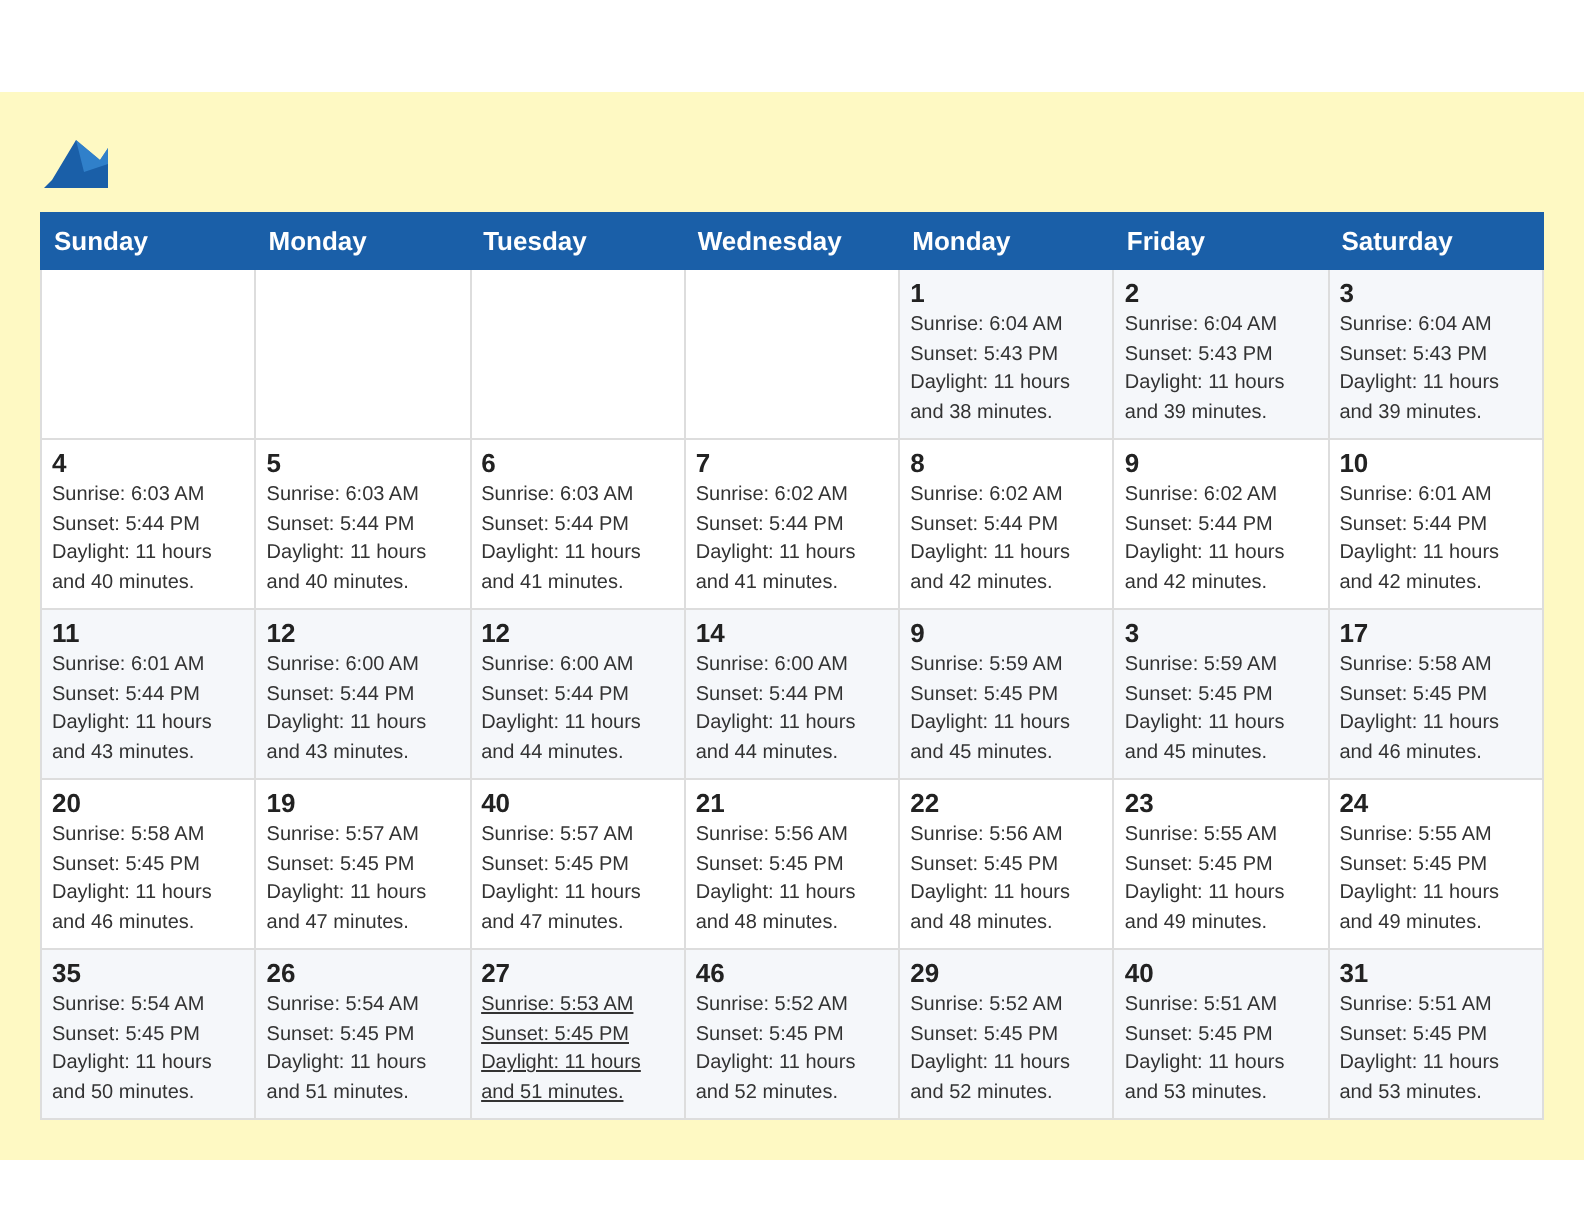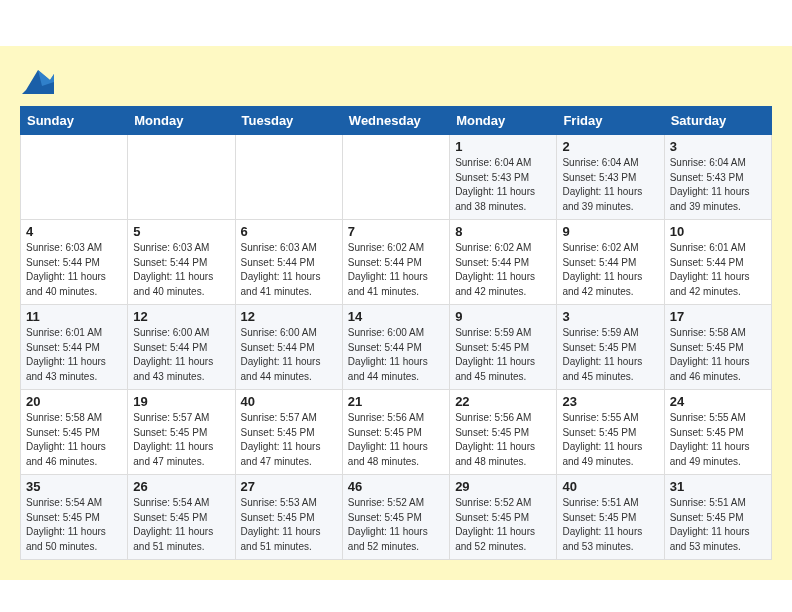--- a/index.html
+++ b/index.html
@@ -318,21 +318,21 @@
           </td>
           <td>
             <span class="day-num">26</span>
             <div class="day-info" style="white-space: pre-line;">Sunrise: 5:54 AM
 Sunset: 5:45 PM
 Daylight: 11 hours
 and 51 minutes.</div>
           </td>
           <td>
             <span class="day-num">27</span>
-            <div class="day-info" style="white-space: pre-line;">Sunrise: 5:53 AM
+            <div class="day-info" style="white-space: pre-line; text-decoration: underline;">Sunrise: 5:53 AM
 Sunset: 5:45 PM
 Daylight: 11 hours
 and 51 minutes.</div>
           </td>
           <td>
             <span class="day-num">46</span>
             <div class="day-info" style="white-space: pre-line;">Sunrise: 5:52 AM
 Sunset: 5:45 PM
 Daylight: 11 hours
 and 52 minutes.</div>

